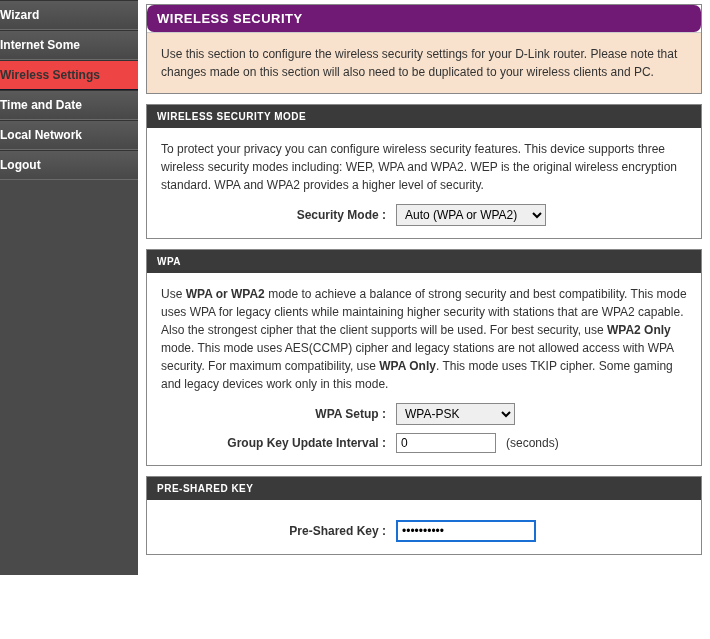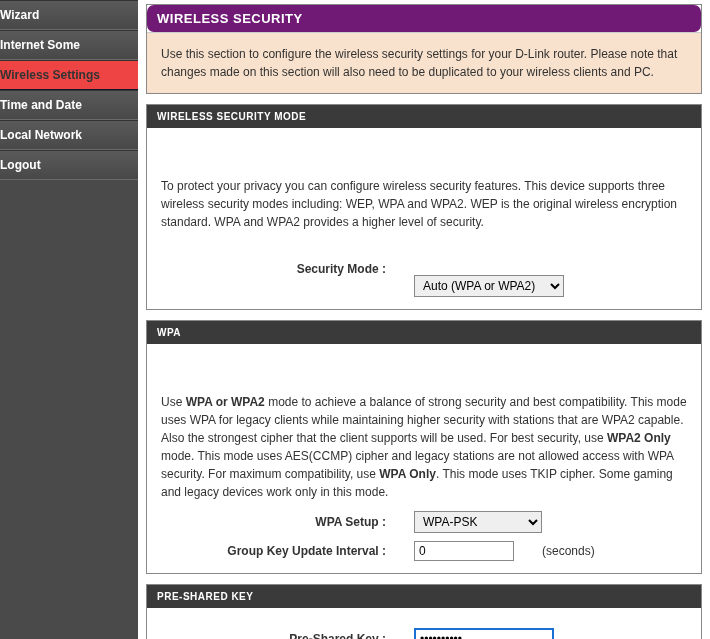--- a/index.html
+++ b/index.html
@@ -7,23 +7,23 @@
 .container { display: flex; width: 710px; }
 .sidebar { width: 138px; background: #4a4a4a; flex-shrink: 0; }
 .sidebar-item { padding: 7px 0; color: #fff; font-size: 12px; font-weight: bold; border-bottom: 1px solid #6a6a6a; border-top: 1px solid #333; cursor: pointer; background: linear-gradient(#5a5a5a, #484848); }
 .sidebar-item.active { background: #ef4444; color: #333; border-bottom: 1px solid #0f172a; }
 .main { flex: 1; padding: 4px 8px 10px 8px; }
 .panel { border: 1px solid #888; margin-bottom: 10px; background: #fff; }
 .panel-hdr-orange { background: #701a75; color: #fff; font-weight: bold; padding: 6px 10px; font-size: 13px; letter-spacing: 0.5px; border-radius: 7px; }
 .panel-hdr-dark { background: #3a3a3a; color: #fff; font-weight: bold; padding: 6px 10px; font-size: 10px; letter-spacing: 0.5px; }
 .panel-body { padding: 12px 14px; font-size: 12px; line-height: 1.5; color: #333; }
 .panel-body.orange-body { background: #f9e2cd; border-top: 1px solid #ccc; }
-.panel-body p { margin-bottom: 10px; margin-top: 37px; }
+.panel-body p { margin-bottom: 10px; }
 .panel-body p:last-child { margin-bottom: 0; }
-.form-row { display: flex; align-items: center; margin-top: 8px; gap: 18px; }
+.form-row { display: flex; align-items: center; margin-top: 8px; }
 .form-row label { width: 235px; text-align: right; padding-right: 10px; font-weight: bold; }
 .form-row select, .form-row input[type=text], .form-row input[type=password] { font-size: 12px; padding: 2px 4px; border: 1px solid #888; }
 .form-row input[type=text] { width: 100px; }
 .form-row .suffix { margin-left: 10px; }
 .psk-input { border: 2px solid #1a6fd4 !important; width: 140px !important; }
 b { font-weight: bold; }
 </style>
 </head>
 <body>
 
@@ -43,32 +43,32 @@
       <div class="panel-hdr-orange">WIRELESS SECURITY</div>
       <div class="panel-body orange-body">Use this section to configure the wireless security settings for your D-Link router. Please note that changes made on this section will also need to be duplicated to your wireless clients and PC.</div>
     </div>
 
     <div class="panel">
       <div class="panel-hdr-dark">WIRELESS SECURITY MODE</div>
       <div class="panel-body">
         <p>To protect your privacy you can configure wireless security features. This device supports three wireless security modes including: WEP, WPA and WPA2. WEP is the original wireless encryption standard. WPA and WPA2 provides a higher level of security.</p>
         <div class="form-row">
           <label>Security Mode :</label>
-          <select style="width:150px;margin-top:34px;"><option>Auto (WPA or WPA2)</option></select>
+          <select style="width:150px;"><option>Auto (WPA or WPA2)</option></select>
         </div>
       </div>
     </div>
 
     <div class="panel">
       <div class="panel-hdr-dark">WPA</div>
       <div class="panel-body">
         <p><span>Use </span><b>WPA or WPA2</b><span> mode to achieve a balance of strong security and best compatibility. This mode uses WPA for legacy clients while maintaining higher security with stations that are WPA2 capable. Also the strongest cipher that the client supports will be used. For best security, use </span><b>WPA2 Only</b><span> mode. This mode uses AES(CCMP) cipher and legacy stations are not allowed access with WPA security. For maximum compatibility, use </span><b>WPA Only</b><span>. This mode uses TKIP cipher. Some gaming and legacy devices work only in this mode.</span></p>
         <div class="form-row">
           <label>WPA Setup :</label>
-          <select style="width:128px;"><option>WPA-PSK</option></select>
+          <select style="width:119px;"><option>WPA-PSK</option></select>
         </div>
         <div class="form-row">
           <label>Group Key Update Interval :</label>
           <input type="text" value="0" style="">
           <span class="suffix">(seconds)</span>
         </div>
       </div>
     </div>
 
     <div class="panel">

